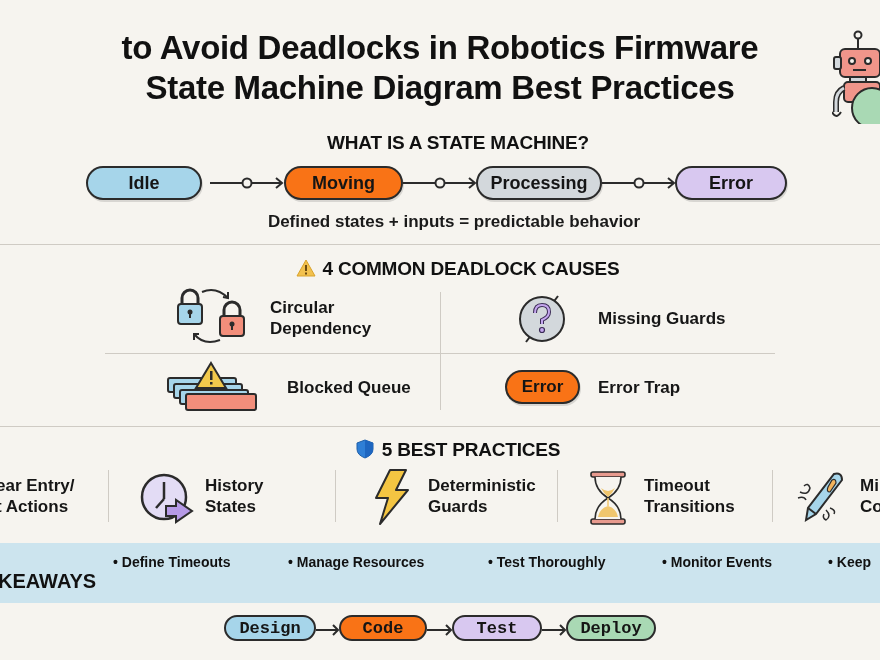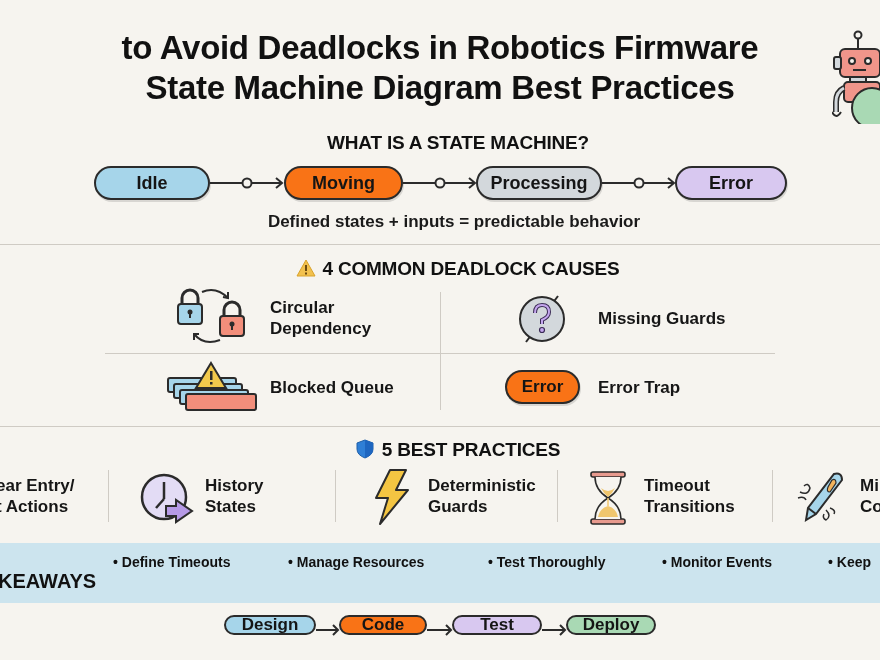--- a/index.html
+++ b/index.html
@@ -58,23 +58,23 @@
   .band {
     position: absolute; left: 0; top: 543px; width: 880px; height: 60px;
     background: #cce4ee;
   }
   .band-text {
     position: absolute; top: 554px; font-weight: 700; font-size: 14px; color: #111; white-space: nowrap;
   }
   .band-label { font-size: 20px; }
 
   .flow-pill {
-    position: absolute; top: 615px; height: 20px; border: 2px solid #2b2b2b; border-radius: 15px;
+    position: absolute; top: 615px; height: 26px; border: 2px solid #2b2b2b; border-radius: 15px;
     display: flex; align-items: center; justify-content: center;
-    font-weight: 700; font-size: 17px; color: #151515;
+    font-weight: 700; font-size: 17px; color: #151515; font-family: Liberation Mono, monospace;
   }
 </style>
 </head>
 <body>
 
 <div class="title">
   <span class="title-line">to Avoid Deadlocks in Robotics Firmware</span>
   <span class="title-line">State Machine Diagram Best Practices</span>
 </div>
 
@@ -89,21 +89,21 @@
   <rect x="18" y="53" width="16" height="6" fill="#d3d8dc" stroke="#2b2b2b" stroke-width="2"></rect>
   <rect x="12" y="58" width="36" height="20" rx="4" fill="#f0958a" stroke="#2b2b2b" stroke-width="2"></rect>
   <path d="M12 64 Q4 68 4 78 L4 88" fill="none" stroke="#2b2b2b" stroke-width="6"></path>
   <path d="M12 64 Q4 68 4 78 L4 88" fill="none" stroke="#d3d8dc" stroke-width="3"></path>
   <path d="M0 88 Q4 96 9 88" fill="none" stroke="#2b2b2b" stroke-width="2"></path>
   <circle cx="40" cy="84" r="20" fill="#a9d9b4" stroke="#2b2b2b" stroke-width="2"></circle>
 </svg>
 
 <div class="sec-head" style="top:132px;">WHAT IS A STATE MACHINE?</div>
 
-<div class="pill c-blue" style="left:94px; top:166px; width:116px;">
+<div class="pill c-blue" style="left:86px; top:166px; width:116px;">
   <span>Idle</span>
 </div>
 <svg class="conn" style="left:210px; top:174px;" width="74" height="18" viewBox="0 0 74 18">
   <line x1="0" y1="9" x2="32" y2="9" stroke="#2b2b2b" stroke-width="2"></line>
   <circle cx="37" cy="9" r="4.5" fill="#f6f4ef" stroke="#2b2b2b" stroke-width="2"></circle>
   <line x1="42" y1="9" x2="72" y2="9" stroke="#2b2b2b" stroke-width="2"></line>
   <path d="M66 4 L72 9 L66 14" fill="none" stroke="#2b2b2b" stroke-width="2"></path>
 </svg>
 
 <div class="pill c-red" style="left:284px; top:166px; width:119px;">
@@ -176,21 +176,21 @@
 
 <svg class="abs" style="left:166px; top:360px;" width="94" height="52" viewBox="0 0 94 52">
   <rect x="2" y="18" width="68" height="14" rx="2" fill="#a6d5ea" stroke="#2b2b2b" stroke-width="2"></rect>
   <rect x="8" y="24" width="68" height="14" rx="2" fill="#a6d5ea" stroke="#2b2b2b" stroke-width="2"></rect>
   <rect x="14" y="30" width="68" height="14" rx="2" fill="#a6d5ea" stroke="#2b2b2b" stroke-width="2"></rect>
   <rect x="20" y="34" width="70" height="16" rx="2" fill="#f28e7b" stroke="#2b2b2b" stroke-width="2"></rect>
   <path d="M45 3 L60 28 L30 28 Z" fill="#f2c94c" stroke="#2b2b2b" stroke-width="2"></path>
   <rect x="44" y="11" width="2.5" height="9" fill="#2b2b2b"></rect>
   <rect x="44" y="22" width="2.5" height="2.5" fill="#2b2b2b"></rect>
 </svg>
-<div class="cause-label" style="left:270px; top:377px;">Blocked Queue</div>
+<div class="cause-label" style="left:287px; top:377px;">Blocked Queue</div>
 
 <div class="pill c-red" style="left:505px; top:370px; width:75px; height:34px; font-size:17px;">
   <span>Error</span>
 </div>
 <div class="cause-label" style="left:598px; top:377px;">Error Trap</div>
 
 <div class="hr" style="left:0; top:426px; width:880px;"></div>
 
 <div class="sec-head" style="top:439px;">
   <svg width="18" height="20" viewBox="0 0 18 20" style="vertical-align:-3px; margin-right:8px;">

